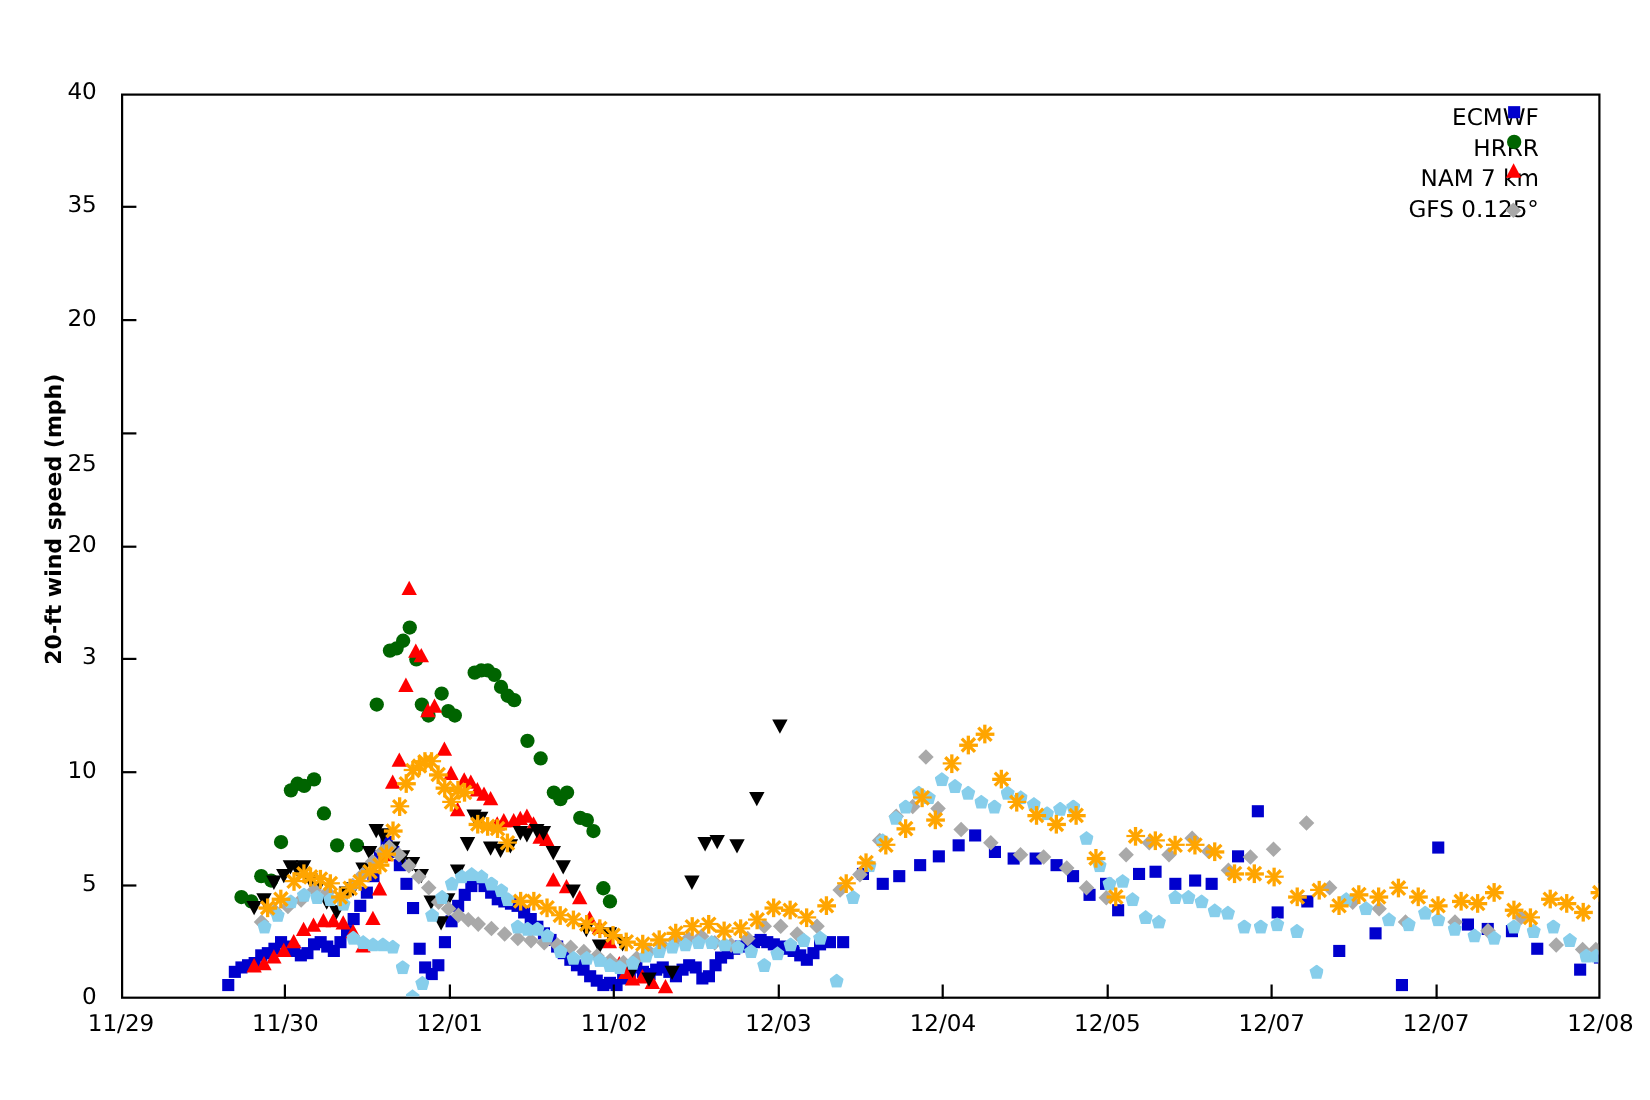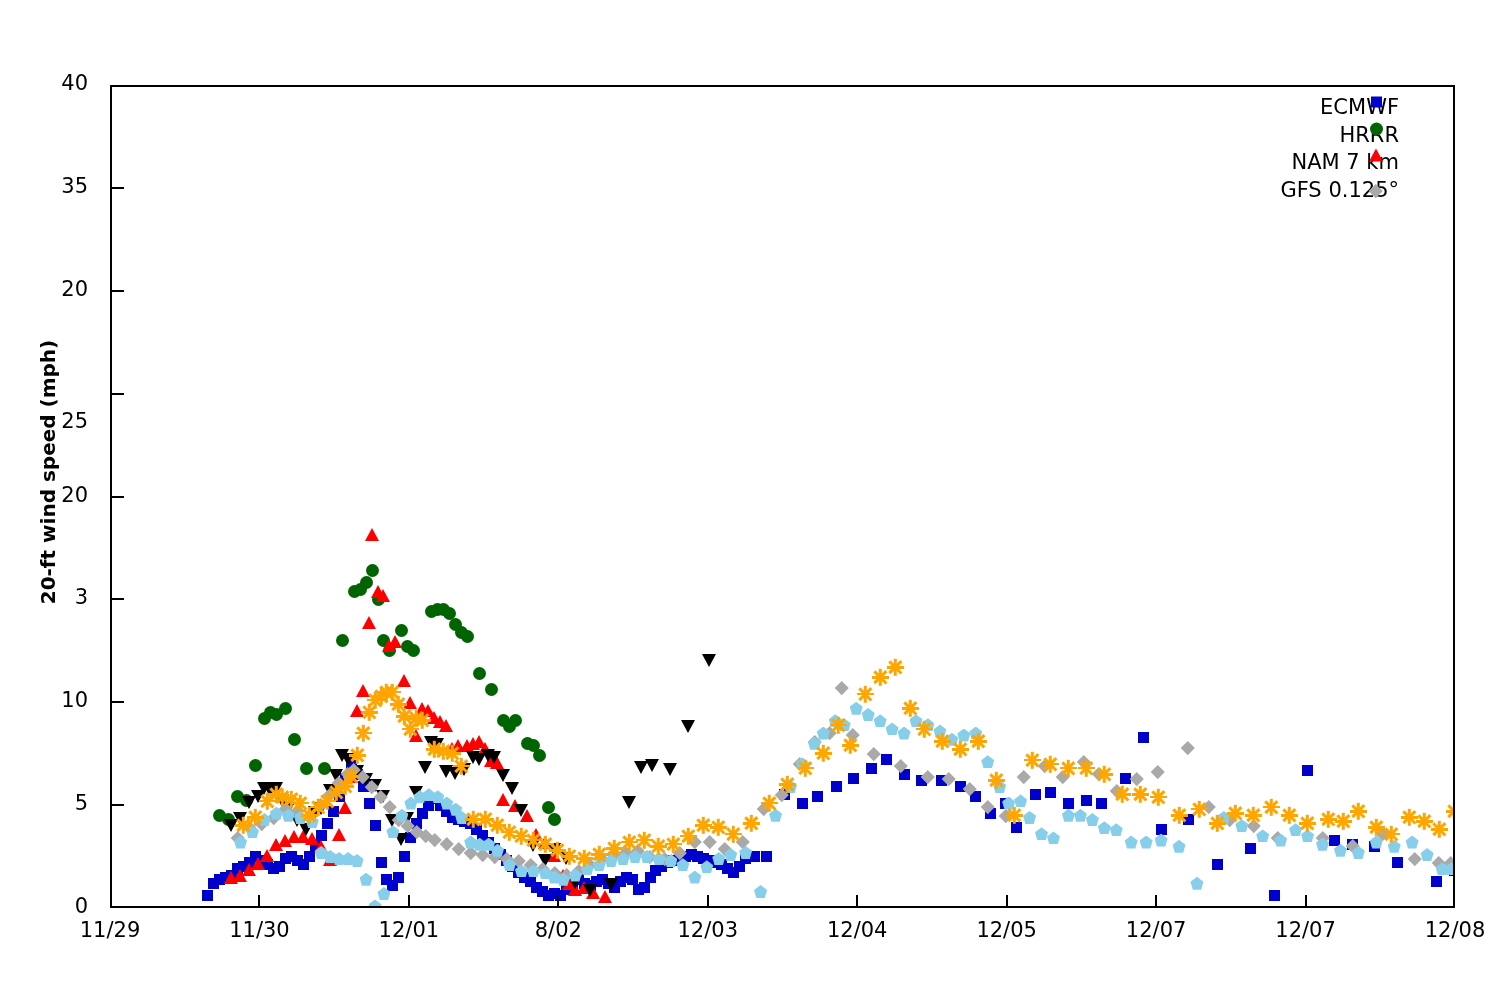--- a/index.html
+++ b/index.html
@@ -1107,21 +1107,21 @@
     <div class="ytick-label" style="top: 276.75px;">20</div>
     <div class="ytick-mark" style="top: 289.75px;"></div>
     <div class="ytick-label" style="top: 173.875px;">35</div>
     <div class="ytick-mark" style="top: 186.875px;"></div>
     <div class="ytick-label" style="top: 71px;">40</div>
     <div class="xtick-label" style="left: 110px;">11/29</div>
     <div class="xtick-label" style="left: 259.444px;">11/30</div>
     <div class="xtick-mark" style="left: 258.444px; top: 895px;"></div>
     <div class="xtick-label" style="left: 408.889px;">12/01</div>
     <div class="xtick-mark" style="left: 407.889px; top: 895px;"></div>
-    <div class="xtick-label" style="left: 558.333px;">8/02</div>
+    <div class="xtick-label" style="left: 558.333px;">11/02</div>
     <div class="xtick-mark" style="left: 557.333px; top: 895px;"></div>
     <div class="xtick-label" style="left: 707.778px;">12/03</div>
     <div class="xtick-mark" style="left: 706.778px; top: 895px;"></div>
     <div class="xtick-label" style="left: 857.222px;">12/04</div>
     <div class="xtick-mark" style="left: 856.222px; top: 895px;"></div>
     <div class="xtick-label" style="left: 1006.67px;">12/05</div>
     <div class="xtick-mark" style="left: 1005.67px; top: 895px;"></div>
     <div class="xtick-label" style="left: 1156.11px;">12/07</div>
     <div class="xtick-mark" style="left: 1155.11px; top: 895px;"></div>
     <div class="xtick-label" style="left: 1305.56px;">12/07</div>

